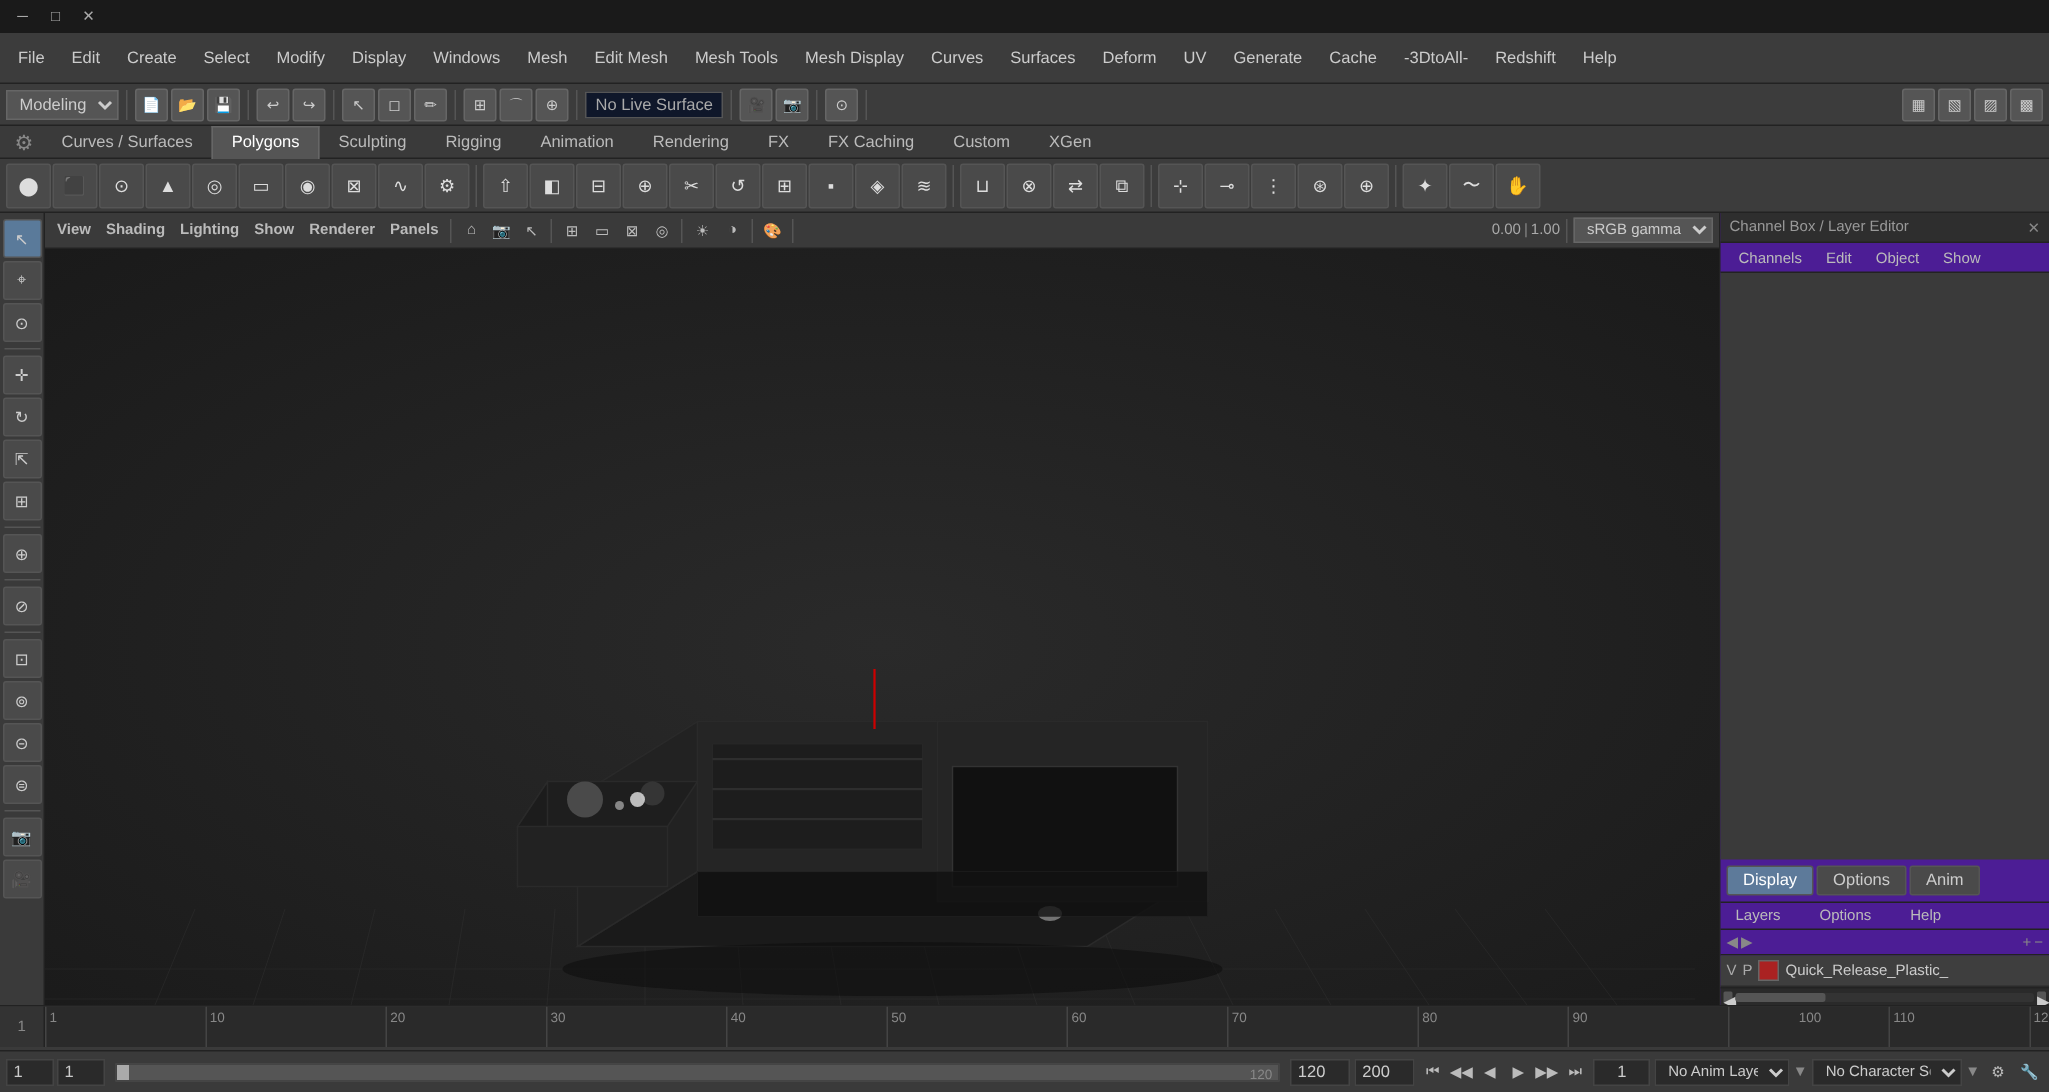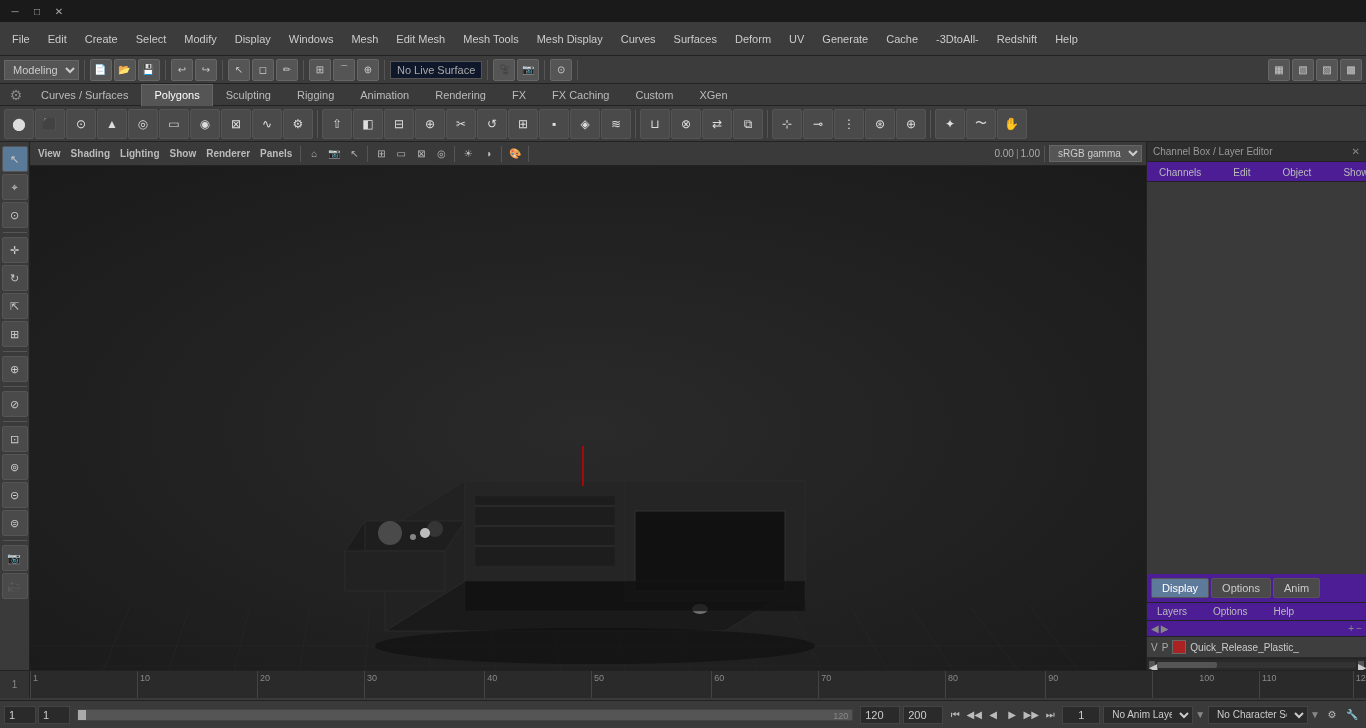--- a/index.html
+++ b/index.html
@@ -241,21 +241,21 @@
       justify-content: space-between;
       padding: 0 6px;
       font-size: 10px;
       color: #999;
       border-bottom: 1px solid #222;
     }
     #channel-box-tabs {
       display: flex;
       align-items: center;
       padding: 4px 4px 2px;
-      gap: 16px;
+      gap: 0;
       border-bottom: 1px solid #222;
     }
     .cb-tab {
       padding: 1px 8px;
       font-size: 10px;
       color: #bbb;
       cursor: pointer;
       border-radius: 2px;
     }
 

